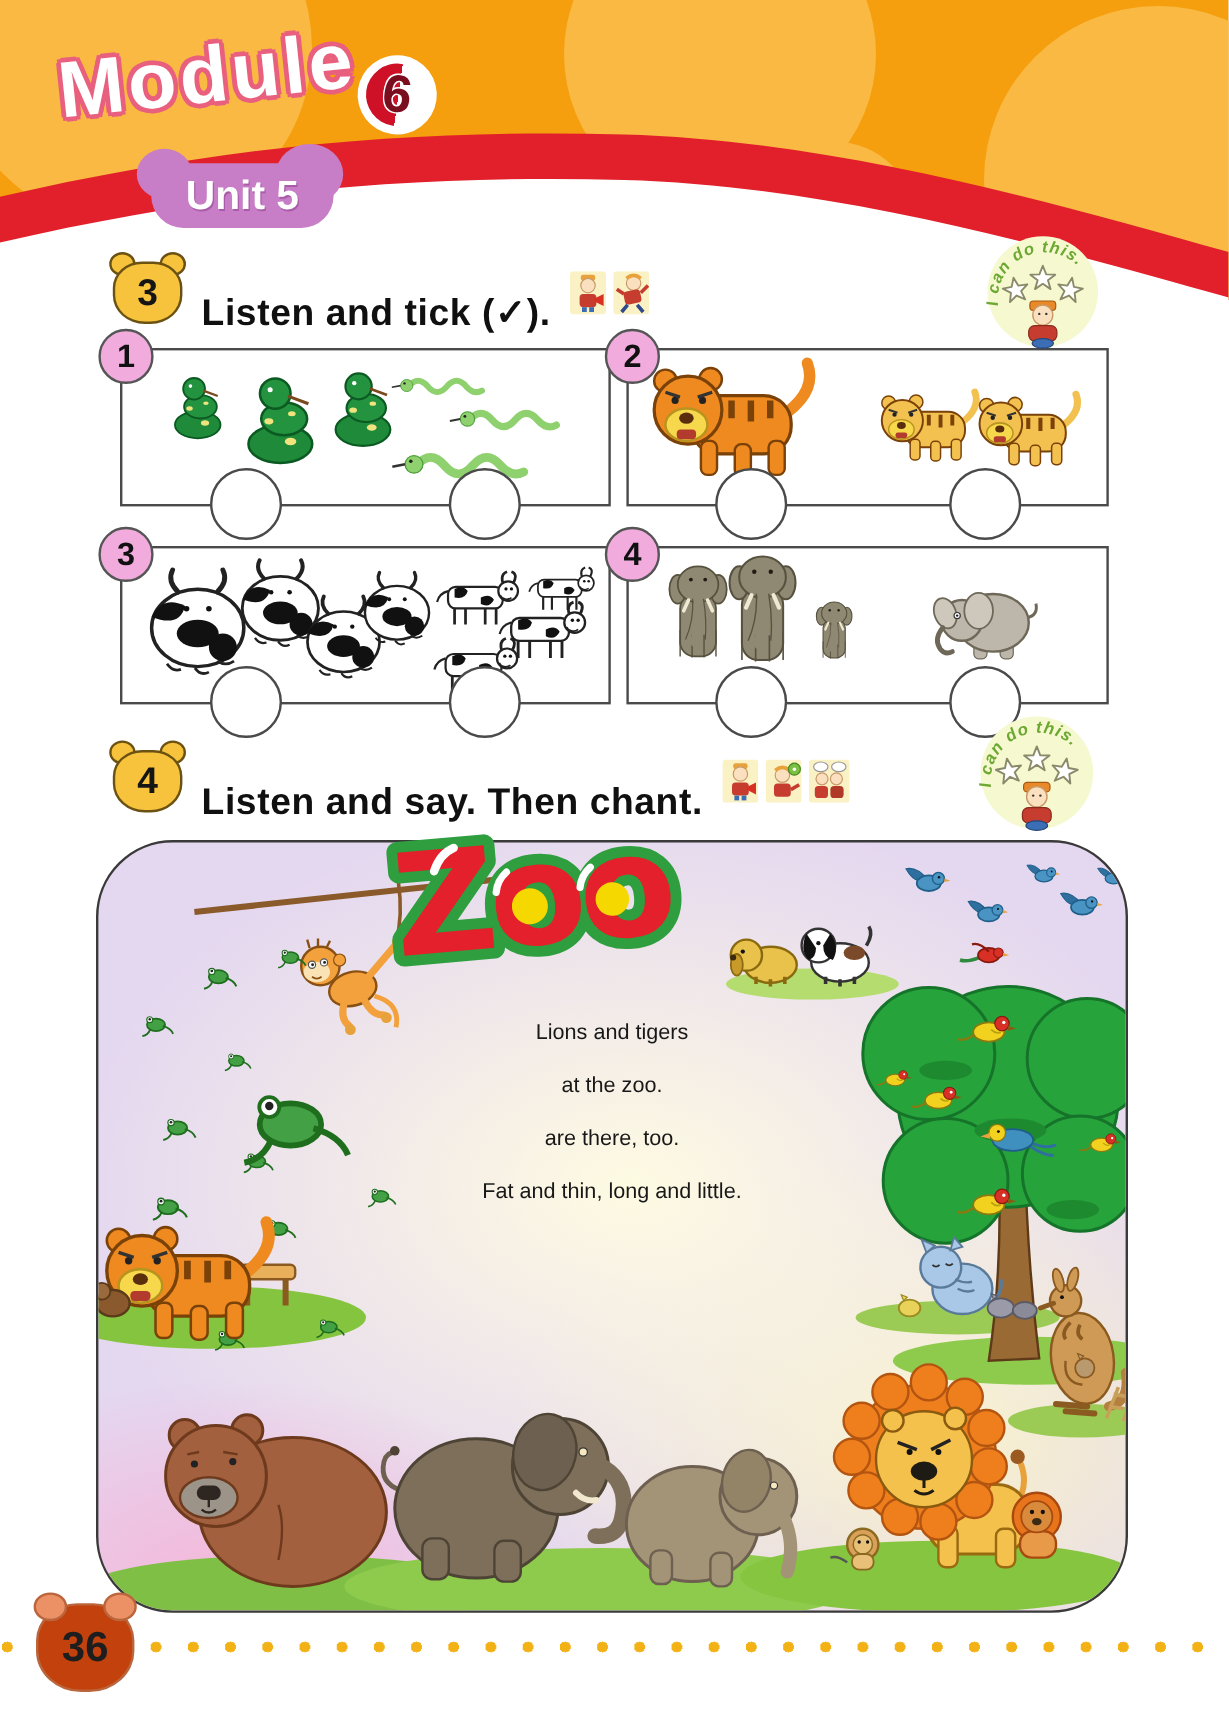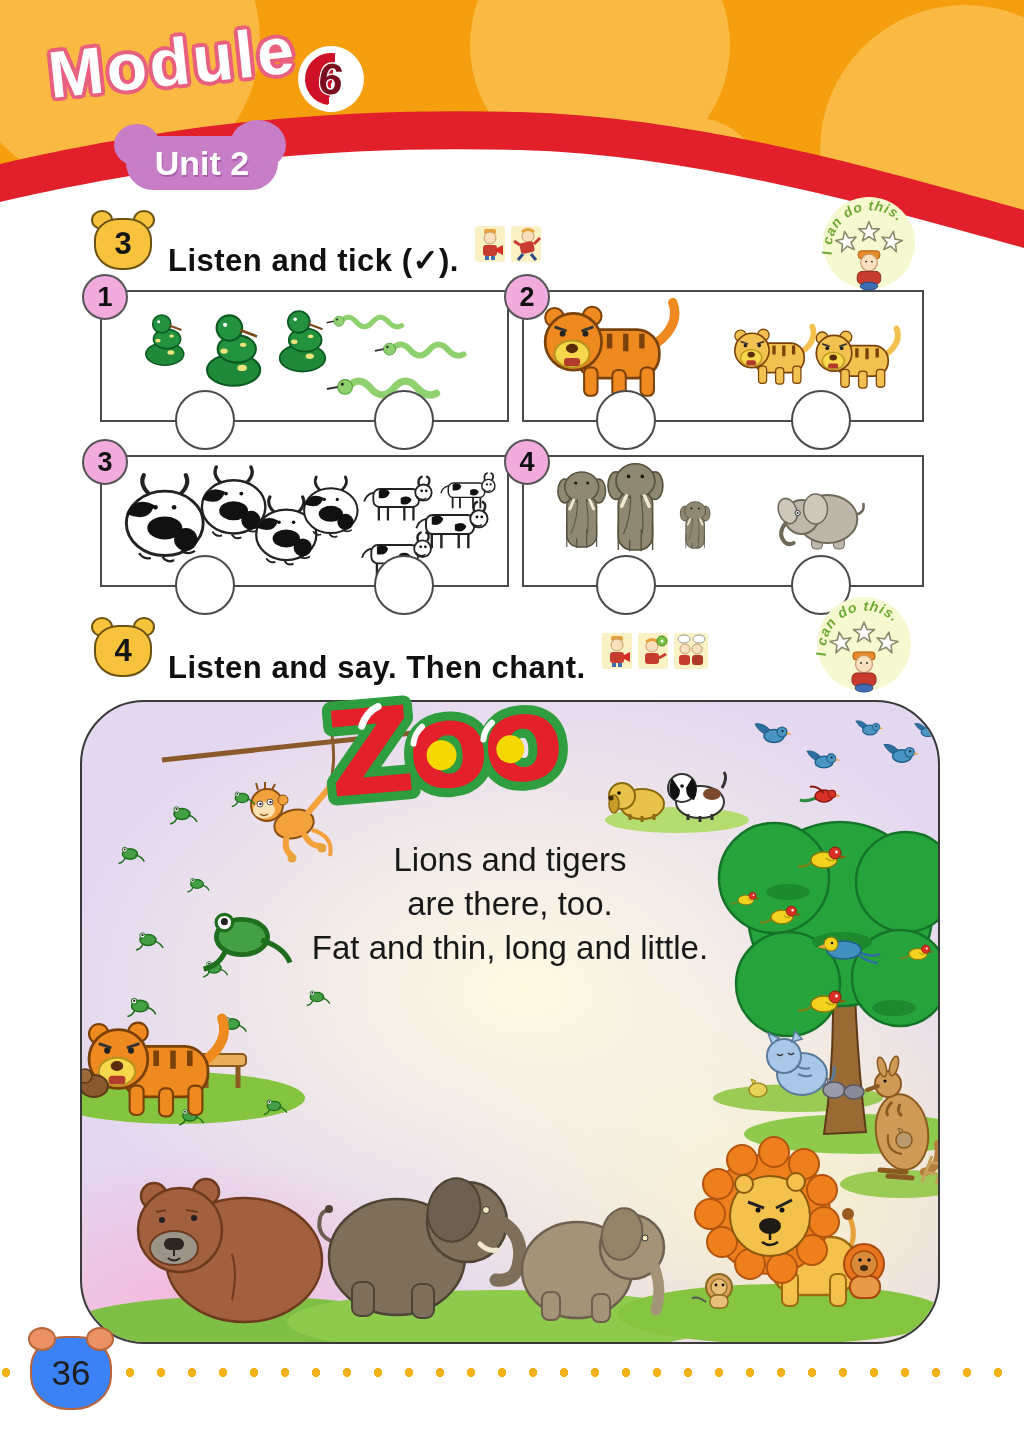--- a/index.html
+++ b/index.html
@@ -65,30 +65,30 @@
   
   .panel{position:absolute;left:80px;top:700px;width:856px;height:640px;border:2px solid #3A3A3A;
     border-radius:64px;overflow:hidden;
     background:
       radial-gradient(55% 45% at 13% 97%, rgba(247,178,214,.9) 0%, rgba(247,178,214,0) 60%),
       radial-gradient(72% 66% at 52% 45%, #FEFBE2 0%, rgba(254,251,226,0) 76%),
       radial-gradient(60% 55% at 82% 78%, rgba(250,244,200,.9) 0%, rgba(250,244,200,0) 70%),
       #E4D7F0;}
   .scene{position:absolute;left:0;top:0;width:856px;height:640px;}
   .chant{position:absolute;left:128px;top:136px;width:600px;text-align:center;
-    font-size:33px;color:#181818;line-height:44px;z-index:2;}
+    font-size:18px;color:#181818;line-height:44px;z-index:2;}
   .zoo-title{position:absolute;left:308px;top:672px;z-index:6;}
 
   
   .footer-dots{position:absolute;left:0;top:1366px;width:1024px;height:13px;
     background-image:radial-gradient(circle 4.5px at 6px 6.5px,#F2B115 99%,transparent 100%);
     background-size:31px 13px;background-repeat:repeat-x;z-index:1;}
-  .page-bear{position:absolute;left:30px;top:1336px;width:78px;height:70px;background:#3b82f6;
+  .page-bear{position:absolute;left:30px;top:1336px;width:78px;height:70px;background:#c2410c;
     border:2.5px solid #BA653C;border-radius:42% 42% 46% 46%;display:flex;align-items:center;
-    justify-content:center;font-size:35px;font-weight:normal;color:#1E1E1E;z-index:2;}
+    justify-content:center;font-size:35px;font-weight:bold;color:#1E1E1E;z-index:2;}
   .page-bear::before,.page-bear::after{content:"";position:absolute;top:-11px;width:24px;height:20px;
     background:#EC9066;border:2.5px solid #BA653C;border-radius:50%;z-index:-1;}
   .page-bear::before{left:-4px;}
   .page-bear::after{right:-4px;}
 </style>
 </head>
 <body>
 
 <svg width="0" height="0" style="position:absolute" aria-hidden="true">
 <defs>
@@ -212,21 +212,21 @@
     <div class="hcirc hc4"></div>
     <svg class="wave" width="1024" height="250" viewBox="0 0 1024 250">
       <path d="M0,164 C200,118 360,108 520,112 C700,117 880,170 1024,210 L1024,250 L0,250 Z" fill="#E2202B"></path>
       <path d="M0,202 C200,156 360,146 520,150 C700,155 880,208 1024,248 L1024,250 L0,250 Z" fill="#FFFFFF"></path>
     </svg>
     <div class="module">Module</div>
     <div class="six-badge">
       <div class="six-half"></div>
       <span>6</span>
     </div>
-    <div class="unit">Unit 2</div>
+    <div class="unit">Unit 5</div>
   </div>
 
   <div class="act-head" id="head3">
     <div class="bear-num">3</div>
     <div class="act-title">Listen and tick (✓).</div>
     <div class="act-icons">
       <svg width="30" height="36" viewBox="0 0 30 36">
         <rect width="30" height="36" rx="3" fill="#FAF2C4"></rect>
         <rect x="9" y="3" width="12" height="5" rx="2" fill="#E8A23C"></rect>
         <circle cx="15" cy="12" r="6" fill="#FBE0C0" stroke="#C89A6A"></circle>
@@ -601,20 +601,21 @@
         <use href="#fbird" transform="translate(692,34)"></use>
         <use href="#fbird" transform="translate(742,60) scale(0.9)"></use>
         <use href="#fbird" transform="translate(788,28) scale(0.75)"></use>
         <use href="#fbird" transform="translate(820,54) scale(0.95)"></use>
         <use href="#fbird" transform="translate(846,30) scale(0.7)"></use>
       </g>
     </svg>
 
     <div class="chant">
       <div>Lions and tigers</div>
+      <div>at the zoo.</div>
       <div>are there, too.</div>
       <div>Fat and thin, long and little.</div>
     </div>
   </div>
 
   <svg class="zoo-title" width="340" height="150" viewBox="0 0 340 150">
     <g transform="rotate(-5 170 75)">
       <text x="20" y="112" font-size="118" font-weight="bold" font-family="'DejaVu Sans',sans-serif" fill="#E3202B" stroke="#2E9E3E" stroke-width="18" paint-order="stroke" stroke-linejoin="round" letter-spacing="-6">Zoo</text>
       <circle cx="133" cy="80" r="15" fill="#F5D800"></circle>
       <circle cx="202" cy="80" r="14" fill="#F5D800"></circle>

